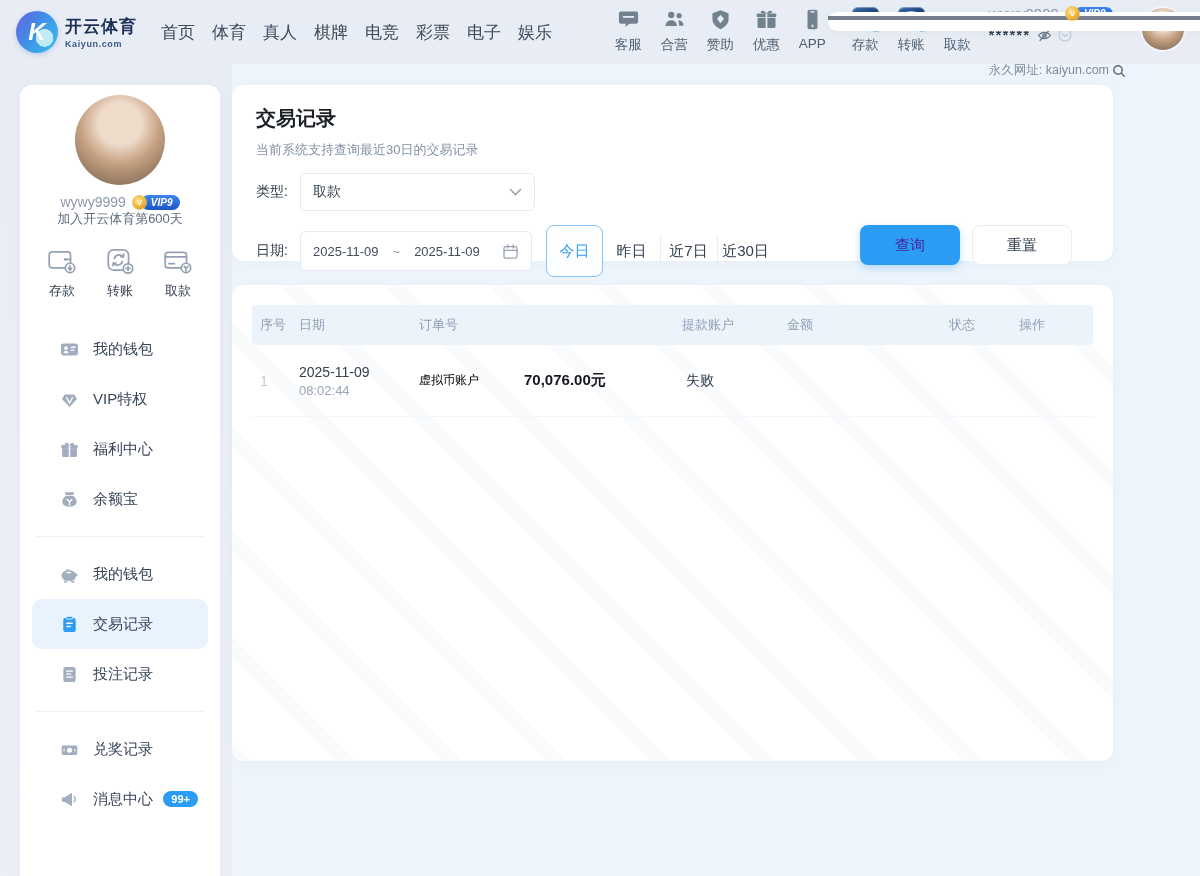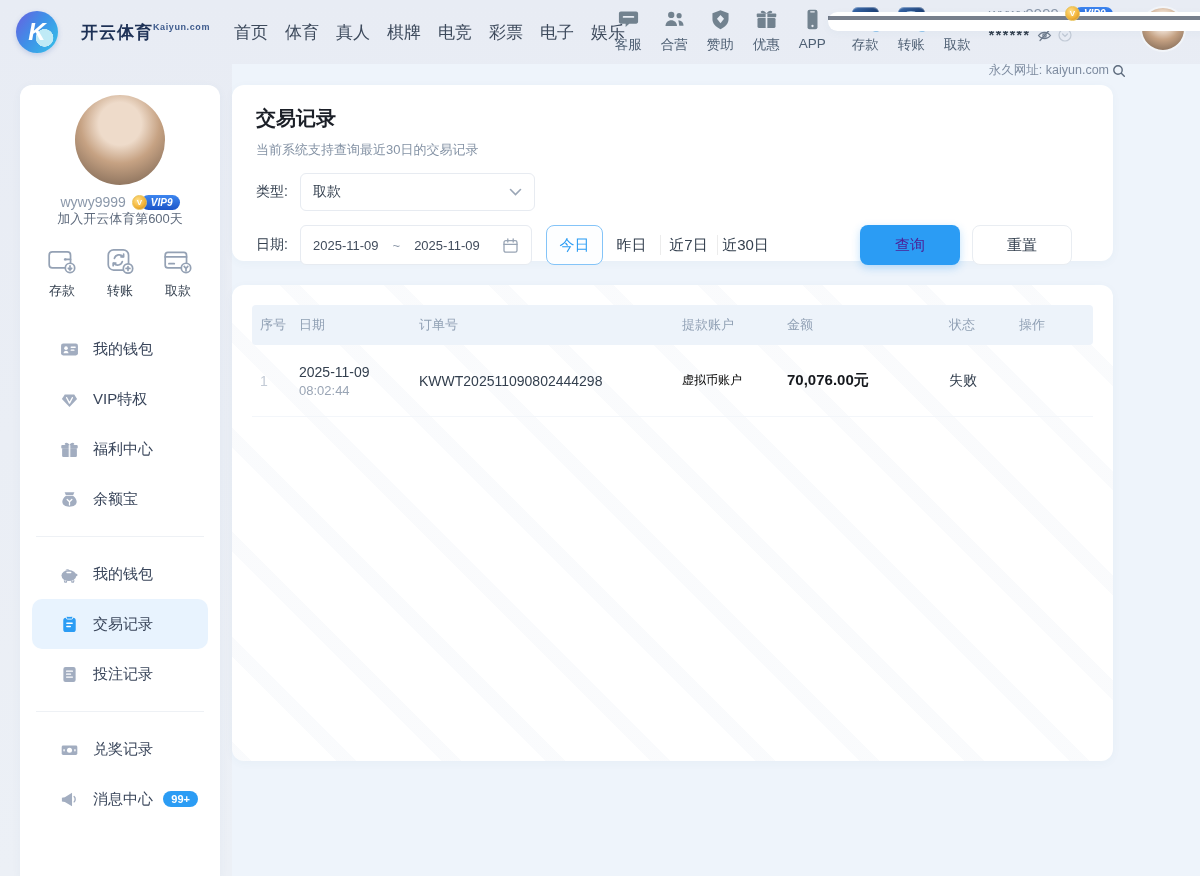--- a/index.html
+++ b/index.html
@@ -10,21 +10,21 @@
   
   .hdr { position:absolute; top:0; left:0; width:1200px; height:64px; display:flex; align-items:center; }
   .logo { display:flex; align-items:center; margin-left:16px; }
   .logo-mark { width:42px; height:42px; border-radius:50%; position:relative;
     background:radial-gradient(circle at 68% 64%, #bfeaf6 0 22%, transparent 23%),
                linear-gradient(125deg,#6a5fe0 0%,#3f8fe8 45%,#35c3e8 100%);
     box-shadow:0 2px 5px rgba(80,110,190,.25); }
   .logo-mark::before { content:"K"; position:absolute; left:0; top:0; width:100%; height:100%;
     display:flex; align-items:center; justify-content:center; color:#fff; font-weight:bold;
     font-size:24px; font-style:italic; }
-  .logo-text { margin-left:23px; display:flex; }
+  .logo-text { margin-left:7px; display:flex; flex-direction:column; }
   .logo-cn { font-size:17px; font-weight:bold; color:#1d3156; letter-spacing:1px; }
   .logo-en { font-size:9px; font-weight:bold; color:#3d5a8c; letter-spacing:.6px; margin-top:1px; }
   .nav { display:flex; margin-left:24px; gap:17px; }
   .nav span { font-size:17px; color:#3d4a5c; cursor:pointer; white-space:nowrap; }
   .hdr-right { position:absolute; right:14px; top:6px; display:flex; align-items:flex-start; }
   .hicon-item { display:flex; flex-direction:column; align-items:center; margin-left:19px; cursor:pointer; }
   .hicon-item .hic { height:26px; display:flex; align-items:center; }
   .hicon-item .hlbl { font-size:13.5px; color:#4e5f73; margin-top:4px; white-space:nowrap; }
   .mic { width:27px; height:24px; border-radius:6px; position:relative;
     background:linear-gradient(140deg,#3a6cb0 0%,#1d4075 55%,#142c52 100%);
@@ -81,21 +81,21 @@
   .f-lbl { font-size:14px; color:#333f4e; width:44px; }
   .select-box { width:235px; height:38px; border:1px solid #e7ebf1; border-radius:6px; background:#fff;
     display:flex; align-items:center; padding:0 12px; cursor:pointer; }
   .select-box .val { font-size:14px; color:#333f4e; flex:1; }
   .date-box { width:232px; height:40px; border:1px solid #e7ebf1; border-radius:6px; background:#fff;
     display:flex; align-items:center; padding:0 12px; cursor:pointer; }
   .date-box .d { font-size:13px; color:#414c5c; }
   .date-box .sep { font-size:13px; color:#8b97a8; margin:0 14px; }
   .date-box svg { margin-left:auto; }
   .seg { display:flex; align-items:center; margin-left:14px; }
-  .seg-item { width:57px; height:40px; display:flex; align-items:center; justify-content:center;
+  .seg-item { width:57px; height:52px; display:flex; align-items:center; justify-content:center;
     font-size:15px; color:#333f4e; cursor:pointer; position:relative; }
   .seg-item + .seg-item::before { content:''; position:absolute; left:0; top:10px; bottom:10px; width:1px; background:#ececec; }
   .seg-item.active { border:1.5px solid #84c4f8; border-radius:8px; color:#2b9cf4; background:#fdfeff; }
   .seg-item.active::before, .seg-item.active + .seg-item::before { display:none; }
   .btn { height:40px; width:100px; border-radius:8px; font-size:15px; display:flex; align-items:center;
     justify-content:center; cursor:pointer; }
   .btn-query { position:absolute; right:133px; top:0; background:#2b9cf4; color:#4c1d95; box-shadow:0 3px 8px rgba(43,156,244,.3); }
   .btn-reset { position:absolute; right:21px; top:0; background:#fff; color:#333f4e; border:1px solid #e9edf2; }
 
   .table-card { top:285px; height:476px; padding:20px; }
@@ -432,20 +432,19 @@
       <span class="th c5">金额</span>
       <span class="th c6">状态</span>
       <span class="th c7">操作</span>
     </div>
     <div class="t-row">
       <span class="seq c1">1</span>
       <span class="dcell c2">
         <div class="d1">2025-11-09</div>
         <div class="d2">08:02:44</div>
       </span>
-      <span class="order c3">KWWT202511090802444298</span>
       <span class="acct c4">虚拟币账户</span>
       <span class="amt c5">70,076.00元</span>
       <span class="status c6">失败</span>
       <span class="c7"></span>
     </div>
   </div>
 </div>
 
 </body></html>

